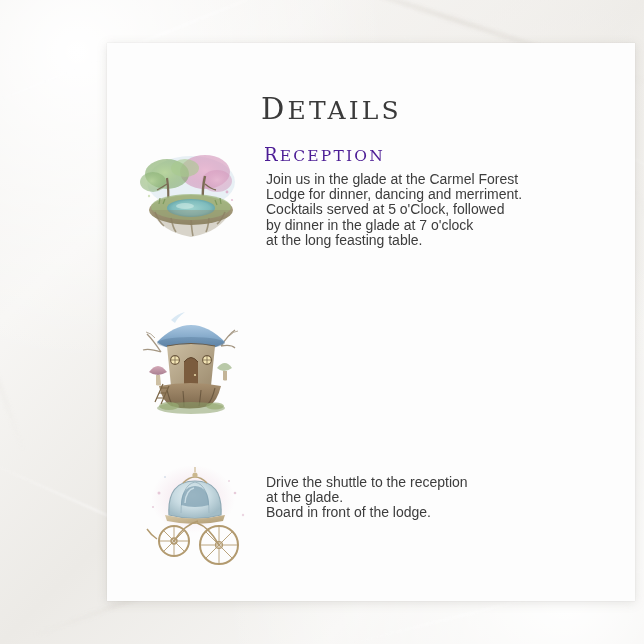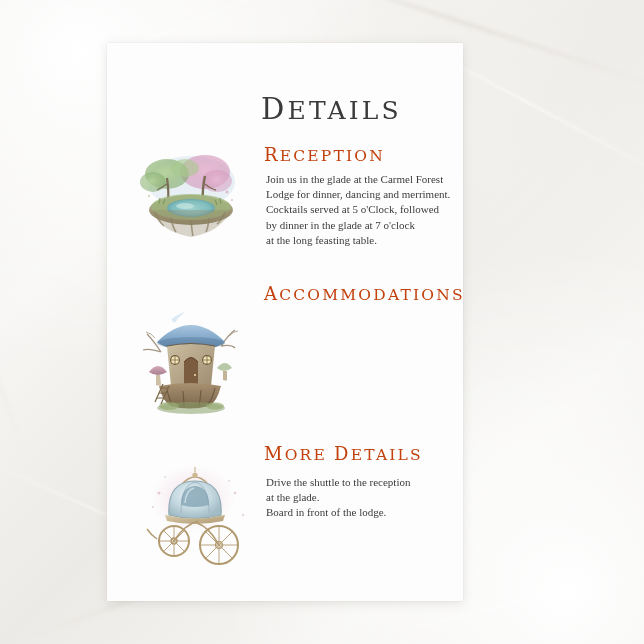--- a/index.html
+++ b/index.html
@@ -47,24 +47,25 @@
   .d1 { top: 20px;  left: 250px; width: 420px; transform: rotate(18deg); }
   .d2 { top: 570px; left: 20px;  width: 380px; transform: rotate(-20deg); }
   .d3 { top: 300px; left: 560px; width: 260px; transform: rotate(64deg); opacity:.6;}
   .d4 { top: 330px; left: -150px; width: 260px; transform: rotate(70deg); opacity:.55;}
 
   
   .card {
     position: absolute;
     left: 107px;
     top: 43px;
-    width: 356px;
+    width: 480px;
     height: 558px;
     background: #fdfdfd;
     box-shadow: 0 2px 10px rgba(120,115,108,0.18), 0 0 1px rgba(0,0,0,0.12);
+    padding-left: 48px;
   }
 
   .card-inner {
     position: absolute;
     inset: 0;
   }
 
   
   .title {
     position: absolute;
@@ -77,34 +78,34 @@
     font-weight: 400;
     white-space: nowrap;
   }
   .title .cap { font-size: 29px; }
 
   .section-head {
     position: absolute;
     font-family: "DejaVu Serif", serif;
     font-size: 15.5px;
     letter-spacing: 2.2px;
-    color: #c2410c;
+    color: #4c1d95;
     font-weight: 400;
     white-space: nowrap;
   }
   .section-head .cap { font-size: 18px; }
 
   .h-reception      { left: 157px; top: 101px; }
   .h-accommodations { left: 157px; top: 240px; }
   .h-more           { left: 157px; top: 400px; }
 
   .body-text {
     position: absolute;
-    font-family: Liberation Serif, serif;
-    font-size: 11px;
+    font-family: Liberation Sans, sans-serif;
+    font-size: 14px;
     line-height: 15.2px;
     color: #3c3c3c;
     white-space: pre-line;
   }
   .t-reception      { left: 159px; top: 129px; width: 262px; }
   .t-accommodations { left: 159px; top: 270px; width: 262px; }
   .t-more           { left: 159px; top: 432px; width: 262px; }
 
   
   .illus {
@@ -188,21 +189,20 @@
           <path d="M14 62 q10 22 40 27 q30 -5 40 -27" fill="#93866a" opacity="0.35"></path>
 
           <path d="M22 56 l1 -6 M26 56 l2 -5 M84 56 l-1 -6 M80 57 l-2 -5" stroke="#7e9a5e" stroke-width="1.2" fill="none"></path>
 
           <circle cx="90" cy="44" r="1.4" fill="#dca8c6" opacity="0.8"></circle>
           <circle cx="95" cy="52" r="1.1" fill="#dca8c6" opacity="0.7"></circle>
           <circle cx="12" cy="48" r="1.2" fill="#c8dcae" opacity="0.8"></circle>
         </svg>
       </div>
 
-      <div class="section-head h-accommodations"><span class="cap">A</span>CCOMMODATIONS</div>
 
       <div class="illus i-cottage">
         <svg viewBox="0 0 108 120" xmlns="http://www.w3.org/2000/svg">
           <defs>
             <linearGradient id="cap" x1="0" y1="0" x2="0" y2="1">
               <stop offset="0%" stop-color="#a8c6e0"></stop>
               <stop offset="60%" stop-color="#7ea4c6"></stop>
               <stop offset="100%" stop-color="#5f85a8"></stop>
             </linearGradient>
             <linearGradient id="wall" x1="0" y1="0" x2="1" y2="1">
@@ -250,21 +250,20 @@
 
           <ellipse cx="54" cy="110" rx="34" ry="6" fill="#8aa06a" opacity="0.55"></ellipse>
           <ellipse cx="32" cy="108" rx="10" ry="4" fill="#97ab73" opacity="0.7"></ellipse>
           <ellipse cx="78" cy="108" rx="9" ry="3.5" fill="#97ab73" opacity="0.7"></ellipse>
 
           <path d="M18 104 l8 -18 M24 106 l8 -18" stroke="#7a6445" stroke-width="1.2" fill="none"></path>
           <path d="M20 100 l7 0 M22 95 l7 0 M24 90 l7 0" stroke="#7a6445" stroke-width="1" fill="none"></path>
         </svg>
       </div>
 
-      <div class="section-head h-more"><span class="cap">M</span>ORE <span class="cap">D</span>ETAILS</div>
       <div class="body-text t-more">Drive the shuttle to the reception
 at the glade.
 Board in front of the lodge.</div>
 
       <div class="illus i-carriage">
         <svg viewBox="0 0 120 120" xmlns="http://www.w3.org/2000/svg">
           <defs>
             <radialGradient id="coach" cx="45%" cy="38%" r="62%">
               <stop offset="0%" stop-color="#e6f1f4"></stop>
               <stop offset="55%" stop-color="#c8dbe2"></stop>

